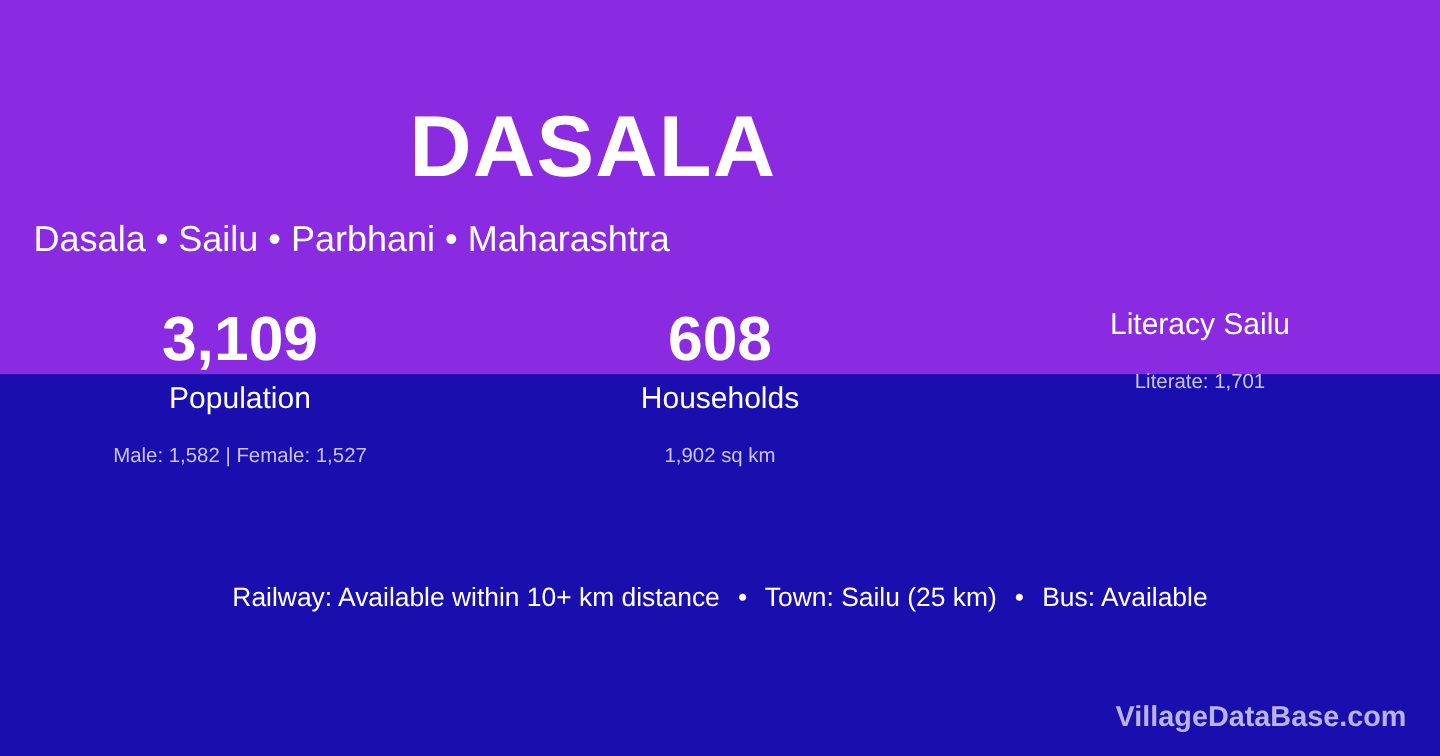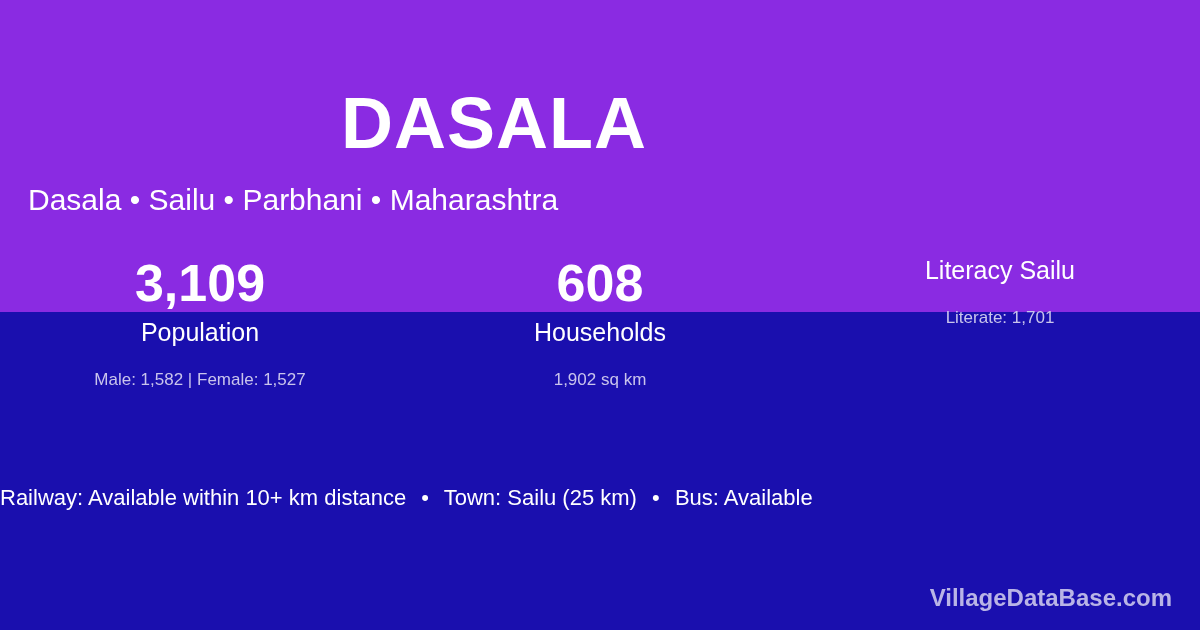--- a/index.html
+++ b/index.html
@@ -91,20 +91,21 @@
     font-size: 17px;
     font-weight: normal;
     line-height: 24px;
     margin-top: 20px;
   }
   .facilities {
     position: absolute;
     left: 0;
     top: 483px;
     width: 1200px;
+    text-align: center;
     color: #ffffff;
     font-size: 22px;
     line-height: 30px;
   }
   .facility-sep {
     display: inline-block;
     padding: 0 9px;
     color: #ffffff;
   }
   .brand {

